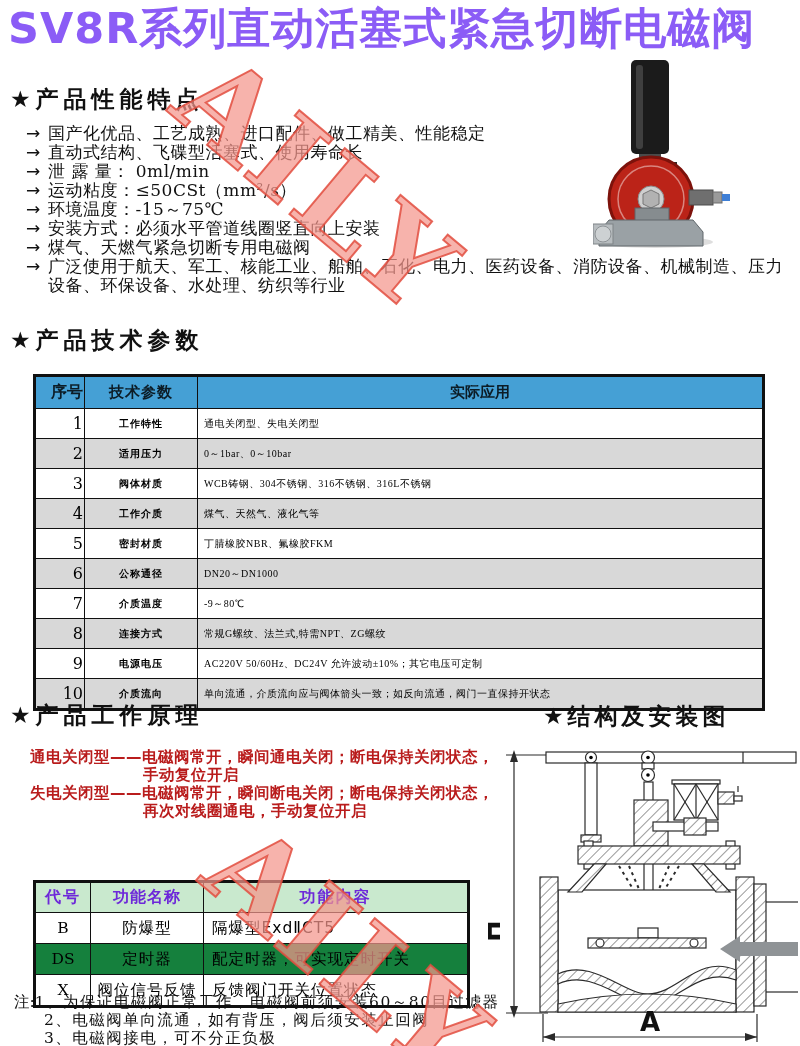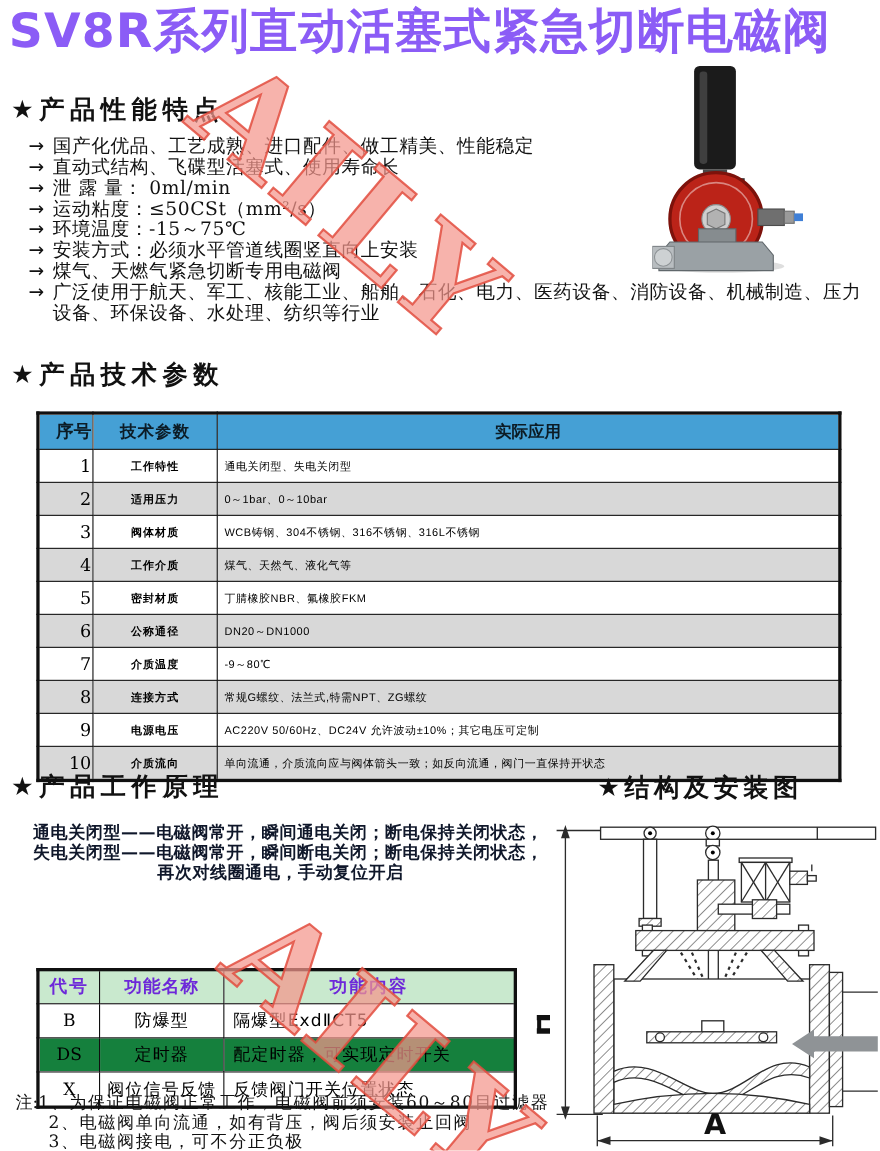--- a/index.html
+++ b/index.html
@@ -23,33 +23,33 @@
 
   table{border-collapse:collapse;table-layout:fixed;}
   .tbl{position:absolute;border:3px solid #101010;background:#fff;}
   .tbl th,.tbl td{border:1px solid #101010;overflow:hidden;white-space:nowrap;}
 
   .tech-table{left:33px;top:374px;width:732px;}
   .tech-table th{height:29px;background:#45a0d5;font-size:15px;font-weight:700;color:#0c1c26;}
   .tech-table td{height:27px;font-size:10px;}
   .tech-table .c0{width:46px;text-align:right;font-family:"DejaVu Serif",serif;font-size:16px;}
   .tech-table .c1{width:110px;text-align:center;font-weight:700;letter-spacing:1px;}
-  .tech-table td.c2{padding:0 6px;font-family:Liberation Sans, sans-serif;letter-spacing:0.5px;}
+  .tech-table td.c2{padding:0 6px;font-family:Liberation Serif, serif;letter-spacing:0.5px;}
   .tech-table tr.stripe{background:#d8d8d8;}
 
   .opt-table{left:33px;top:880px;width:437px;}
   .opt-table th{height:27px;background:#c9e9ce;font-size:16px;font-weight:700;color:#6d28d9;letter-spacing:2px;margin-left:40px;}
   .opt-table td{height:28px;font-size:15.5px;}
   .opt-table .c0{width:52px;text-align:center;font-family:"DejaVu Serif",serif;}
   .opt-table .c1{width:110px;text-align:center;letter-spacing:1px;}
   .opt-table td.c2{padding:0 8px;letter-spacing:1px;}
   .opt-table tr.stripe{background:#15803d;}
 
   .principle{position:absolute;left:30px;top:748px;width:470px;font-size:15.5px;font-weight:700;
-    color:#0f172a;line-height:18px;letter-spacing:0.5px;}
+    color:#b91c1c;line-height:18px;letter-spacing:0.5px;}
   .principle .cont{padding-left:113px;}
 
   .notes{position:absolute;left:14px;top:993px;font-family:"DejaVu Serif","Liberation Serif",serif;
     font-size:15.5px;line-height:18px;color:#111;letter-spacing:1.5px;}
   .notes .note-line.indent{padding-left:30px;}
   .notes .note-label{letter-spacing:0;}
 
   .photo{position:absolute;left:593px;top:58px;width:138px;height:192px;}
   .diagram{position:absolute;left:488px;top:742px;width:312px;height:302px;}
 
@@ -165,20 +165,21 @@
           <td class="c0">10</td>
           <td class="c1">介质流向</td>
           <td class="c2">单向流通，介质流向应与阀体箭头一致；如反向流通，阀门一直保持开状态</td>
         </tr>
       </tbody>
   </table>
 
   <div class="sec-heading h-principle">★产品工作原理</div>
   <div class="principle" id="principle-block">
       <div class="main">通电关闭型——电磁阀常开，瞬间通电关闭；断电保持关闭状态，</div>
+      <div class="cont">手动复位开启</div>
       <div class="main">失电关闭型——电磁阀常开，瞬间断电关闭；断电保持关闭状态，</div>
       <div class="cont">再次对线圈通电，手动复位开启</div>
     </div>
 
   <div class="sec-heading h-structure">★结构及安装图</div>
 
   <svg class="diagram" viewBox="0 0 312 302">
     <defs>
       <pattern id="hz" width="7" height="7" patternUnits="userSpaceOnUse" patternTransform="rotate(45)">
         <rect width="7" height="7" fill="#ffffff"></rect>

